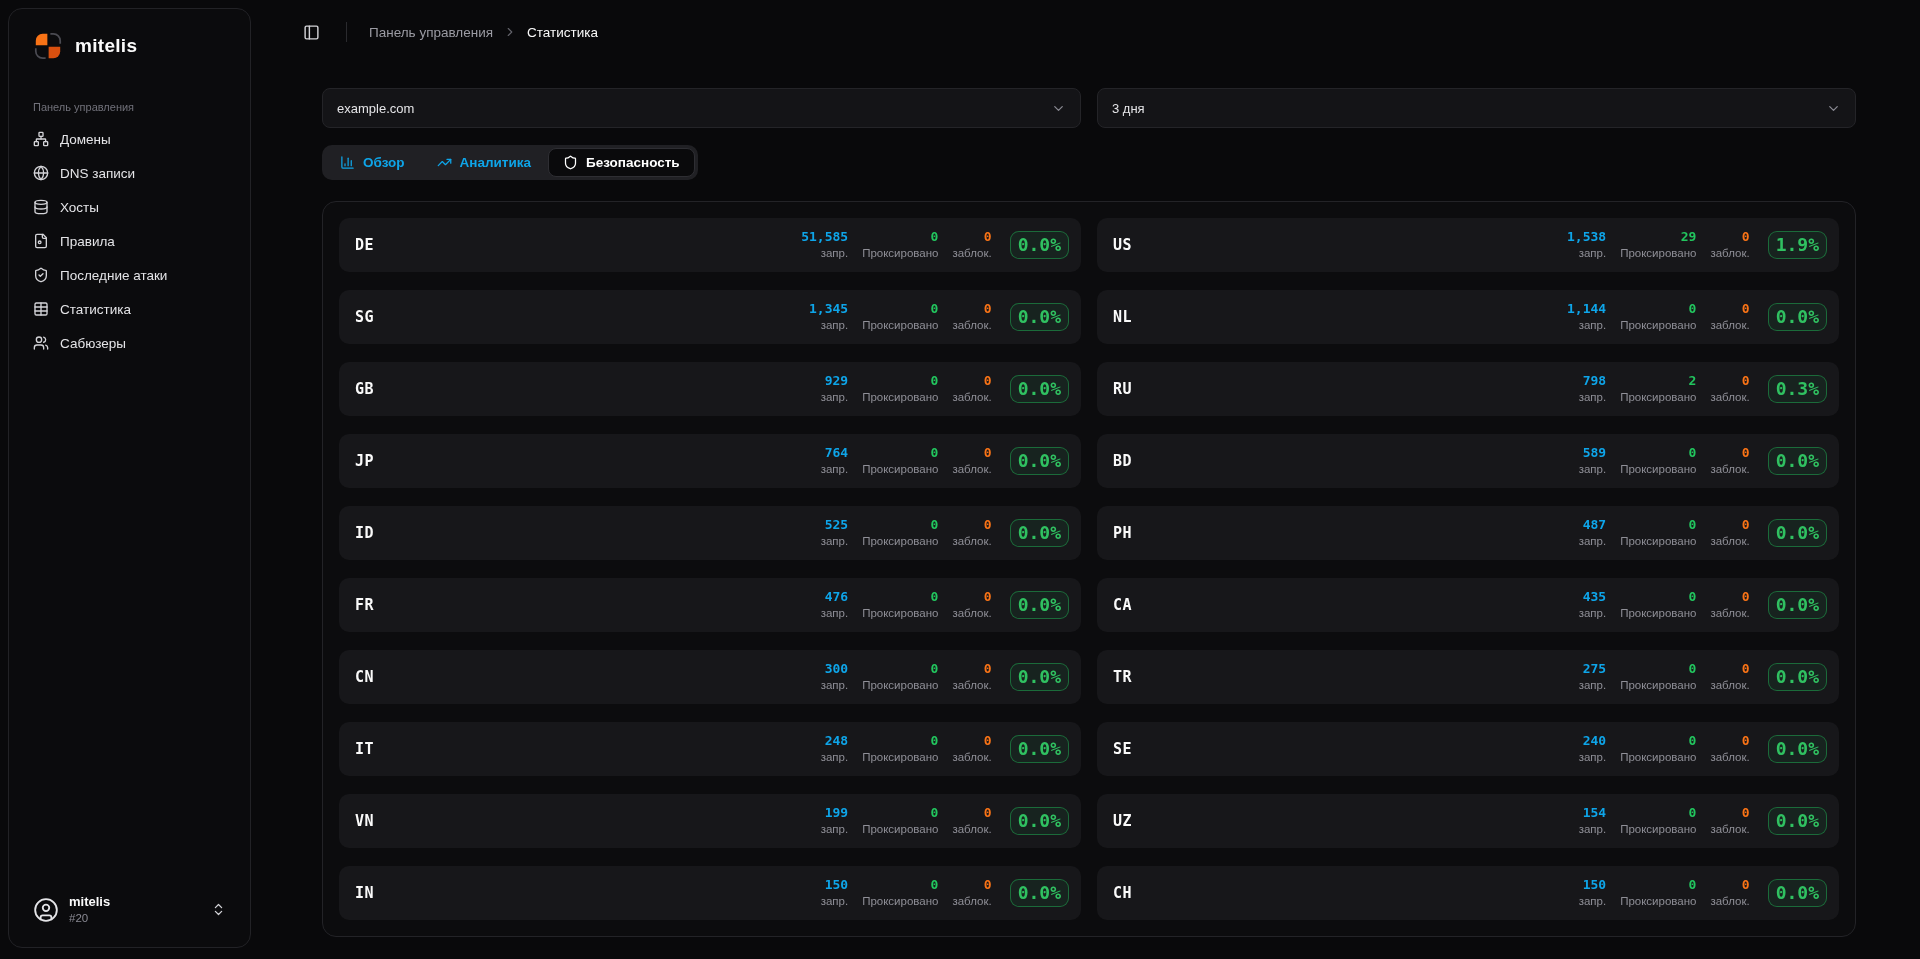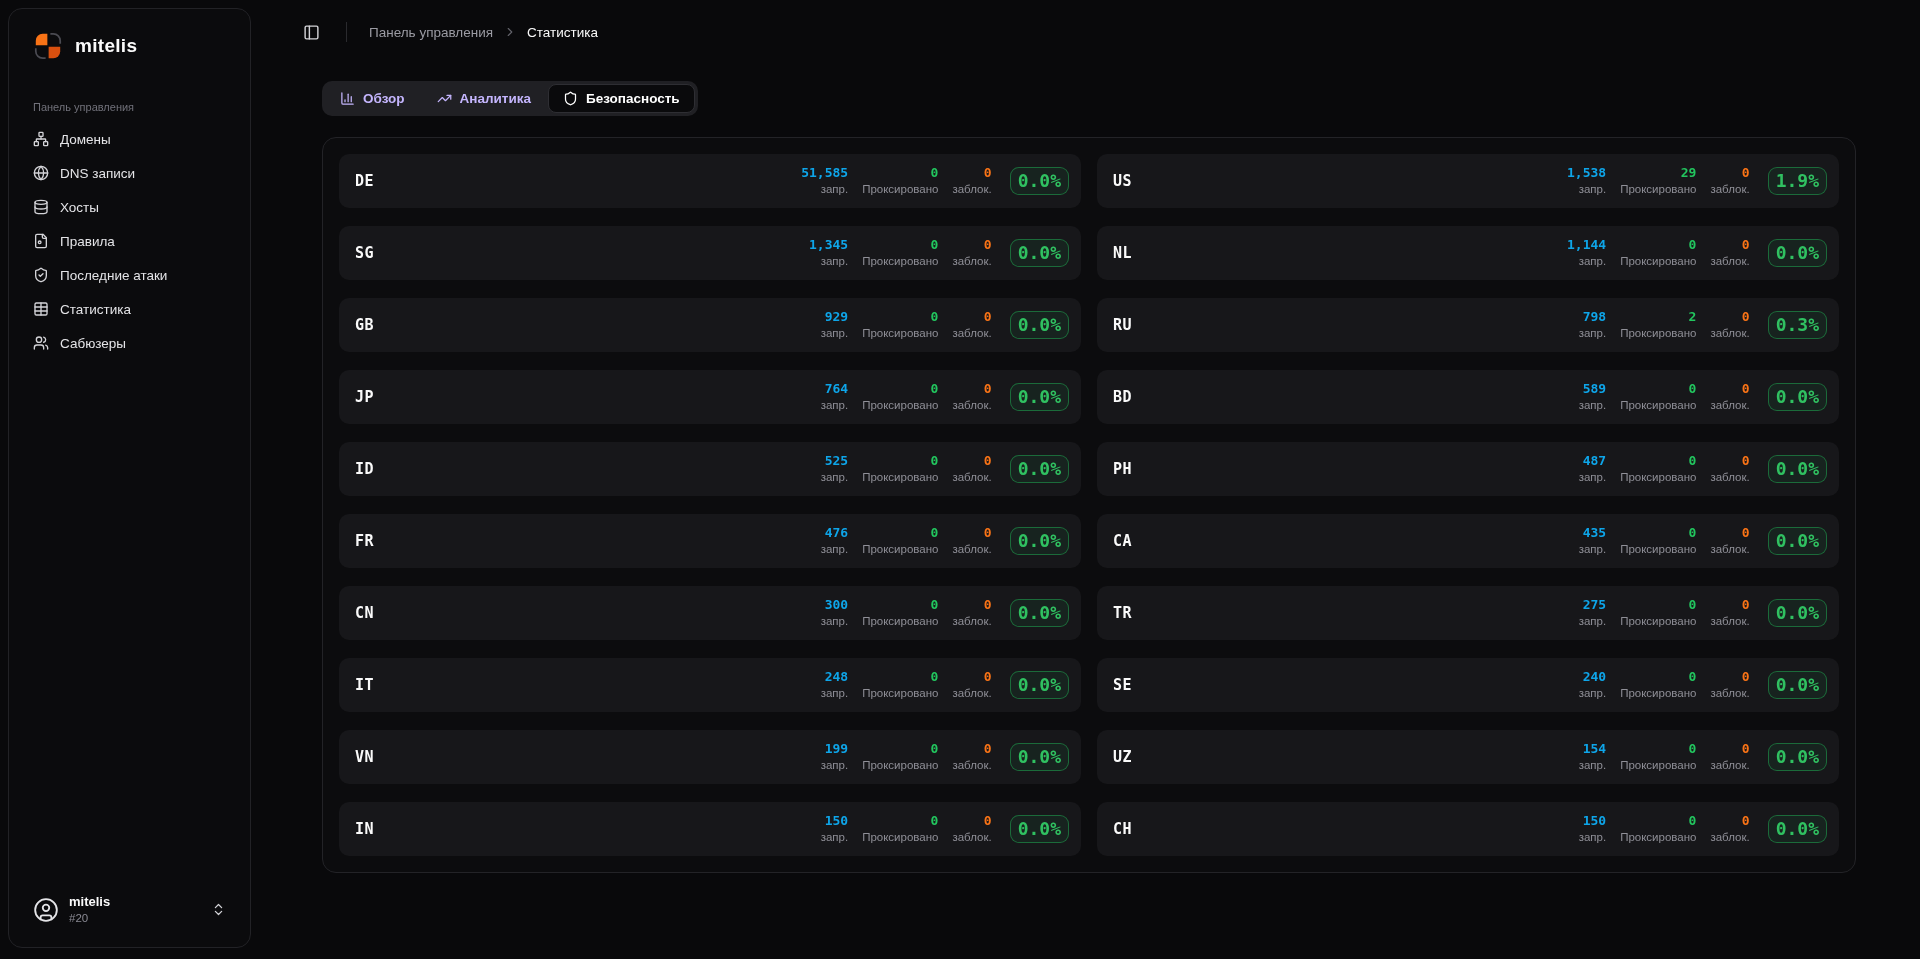--- a/index.html
+++ b/index.html
@@ -61,21 +61,21 @@
     padding:0 14px; font-size:13px; color:#e4e4e7; cursor:pointer;
   }
   .select svg { width:15px; height:15px; color:#8a8a93; }
 
   .tabs {
     display:inline-flex; align-self:flex-start; margin-top:17px;
     background:#202024; border-radius:10px; padding:3px; gap:2px;
   }
   .tab {
     display:flex; align-items:center; gap:8px;
-    font-size:13.5px; font-weight:bold; color:#c4b5fd;
+    font-size:13.5px; font-weight:bold; color:#0ea5e9;
     padding:6px 14px; border-radius:8px; border:1px solid transparent; cursor:pointer;
   }
   .tab svg { width:15px; height:15px; }
   .tab.active { background:#0a0a0c; border-color:#2e2e33; color:#ffffff; }
 
   
   .panel {
     margin-top:21px; flex:1;
     background:#0c0c0e; border:1px solid #232327; border-radius:14px;
     padding:16px;
@@ -228,20 +228,34 @@
     </button>
     <div class="topbar-divider"></div>
     <span class="crumb crumb-parent">Панель управления</span>
     <svg class="crumb-sep" viewBox="0 0 24 24" fill="none" stroke="currentColor" stroke-width="2" stroke-linecap="round" stroke-linejoin="round">
       <path d="m9 18 6-6-6-6"></path>
     </svg>
     <span class="crumb crumb-current">Статистика</span>
   </div>
 
   <div class="content">
+    <div class="filters">
+      <div class="select">
+        <span>example.com</span>
+        <svg viewBox="0 0 24 24" fill="none" stroke="currentColor" stroke-width="2" stroke-linecap="round" stroke-linejoin="round">
+            <path d="m6 9 6 6 6-6"></path>
+          </svg>
+      </div>
+      <div class="select">
+        <span>3 дня</span>
+        <svg viewBox="0 0 24 24" fill="none" stroke="currentColor" stroke-width="2" stroke-linecap="round" stroke-linejoin="round">
+            <path d="m6 9 6 6 6-6"></path>
+          </svg>
+      </div>
+    </div>
 
     <div class="tabs" id="tabs">
   <div class="tab">
     <span class="tab-icon" style="display: flex;">
             <svg viewBox="0 0 24 24" fill="none" stroke="currentColor" stroke-width="2" stroke-linecap="round" stroke-linejoin="round">
               <path d="M3 3v16a2 2 0 0 0 2 2h16"></path>
               <path d="M18 17V9"></path>
               <path d="M13 17V5"></path>
               <path d="M8 17v-3"></path>
             </svg>

